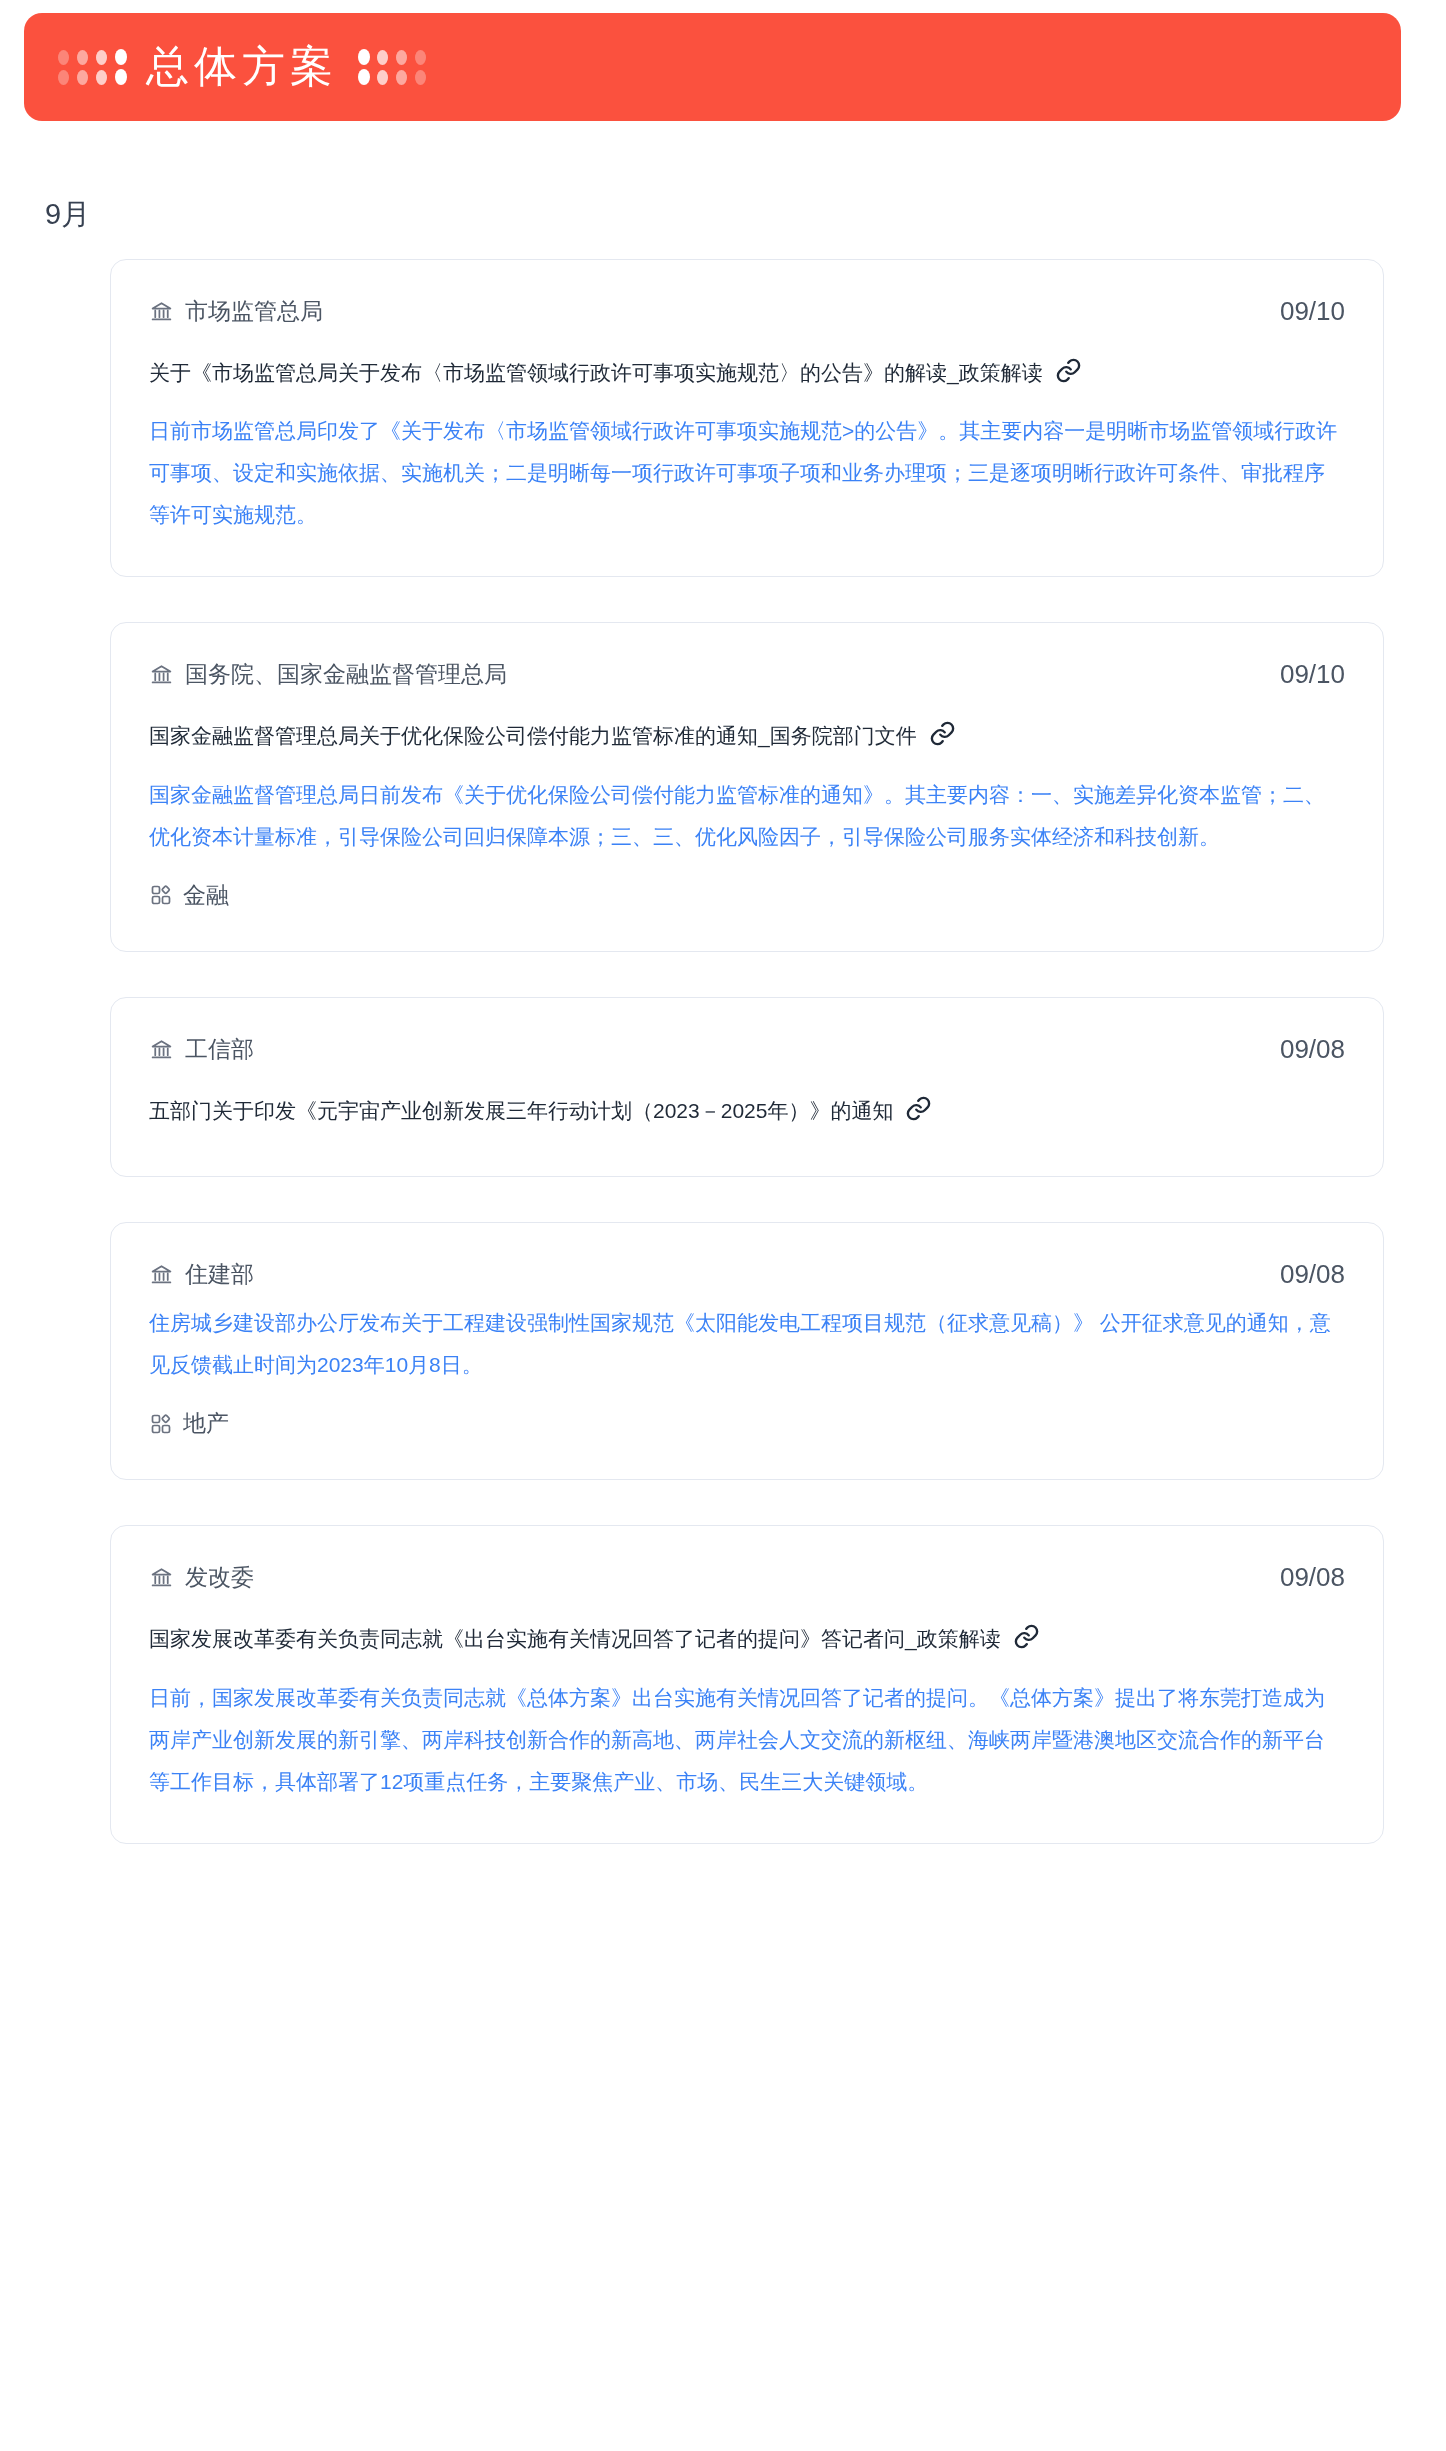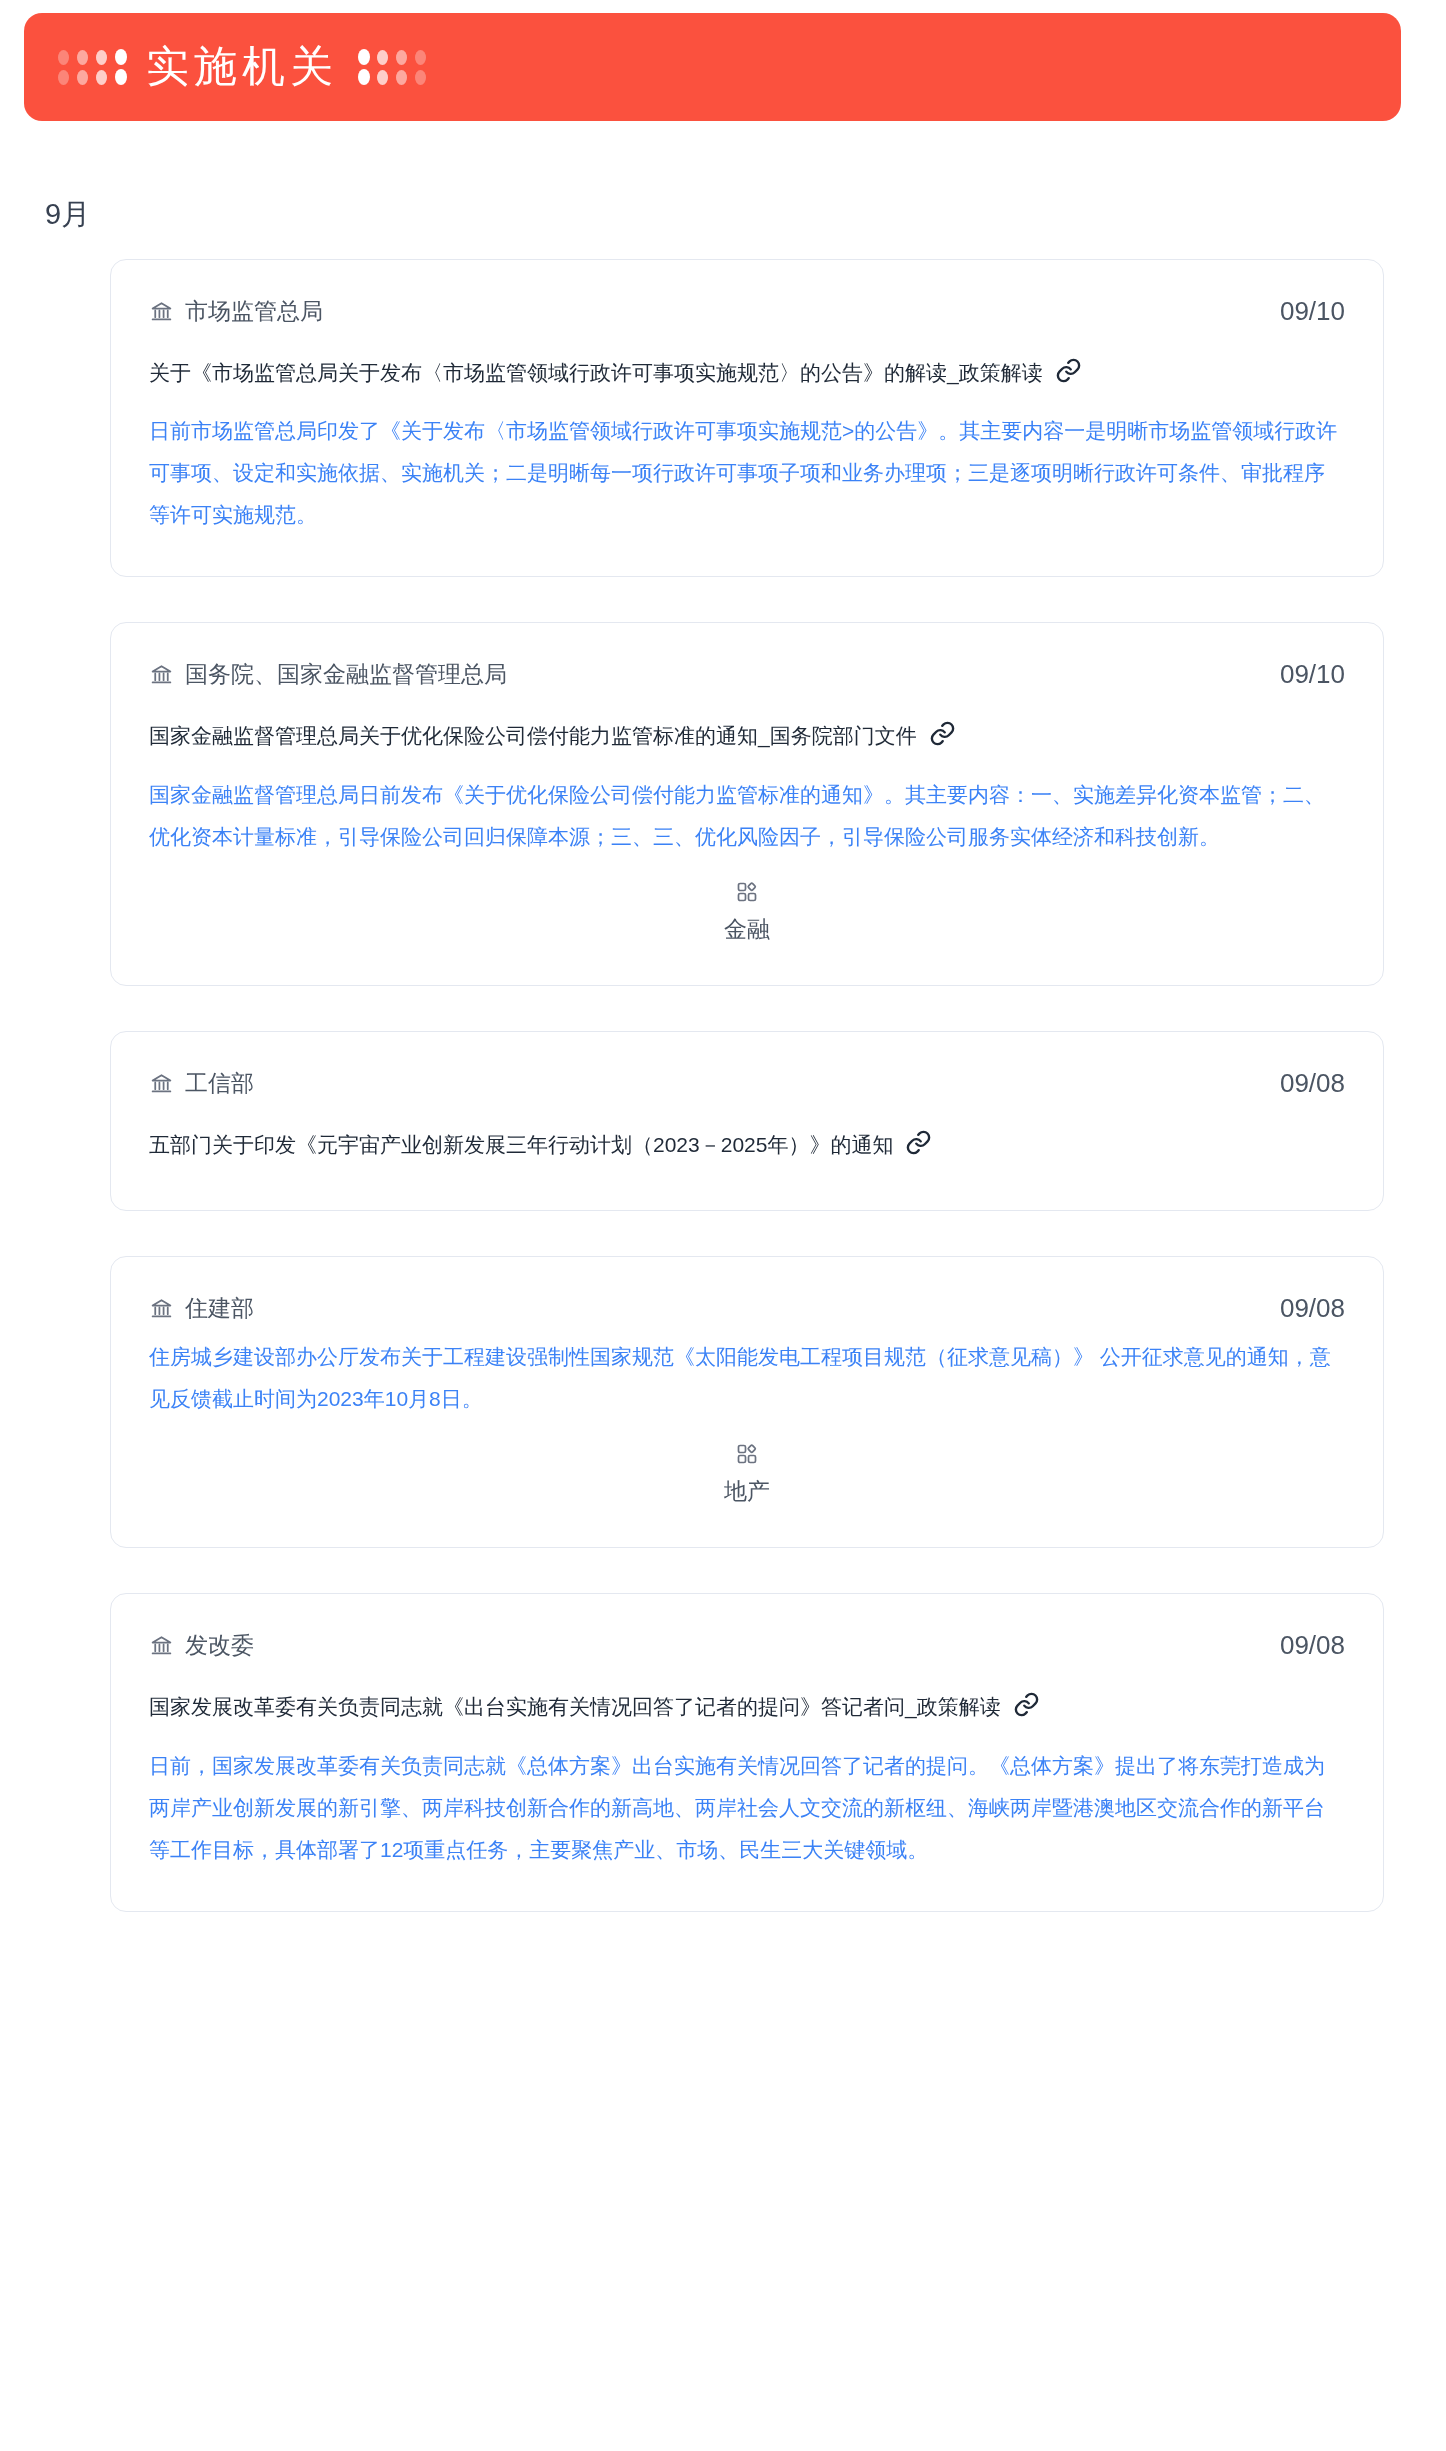--- a/index.html
+++ b/index.html
@@ -111,39 +111,38 @@
     color: #3b82f6;
     line-height: 2;
   }
   .card-tag {
     margin-top: 22px;
     display: flex;
     align-items: center;
     gap: 10px;
     color: #4b5563;
     font-size: 23px;
-    flex-direction: column;
   }
   .card-tag svg { display: block; }
 </style>
 </head>
 <body>
 
 <div class="banner">
   <span class="dotgrid dots-left">
     <i></i>
       <i></i>
       <i></i>
       <i></i>
       <i></i>
       <i></i>
       <i></i>
       <i></i>
   </span>
-  <h1 class="banner-title">实施机关</h1>
+  <h1 class="banner-title">总体方案</h1>
   <span class="dotgrid dots-right">
     <i></i>
       <i></i>
       <i></i>
       <i></i>
       <i></i>
       <i></i>
       <i></i>
       <i></i>
   </span>

